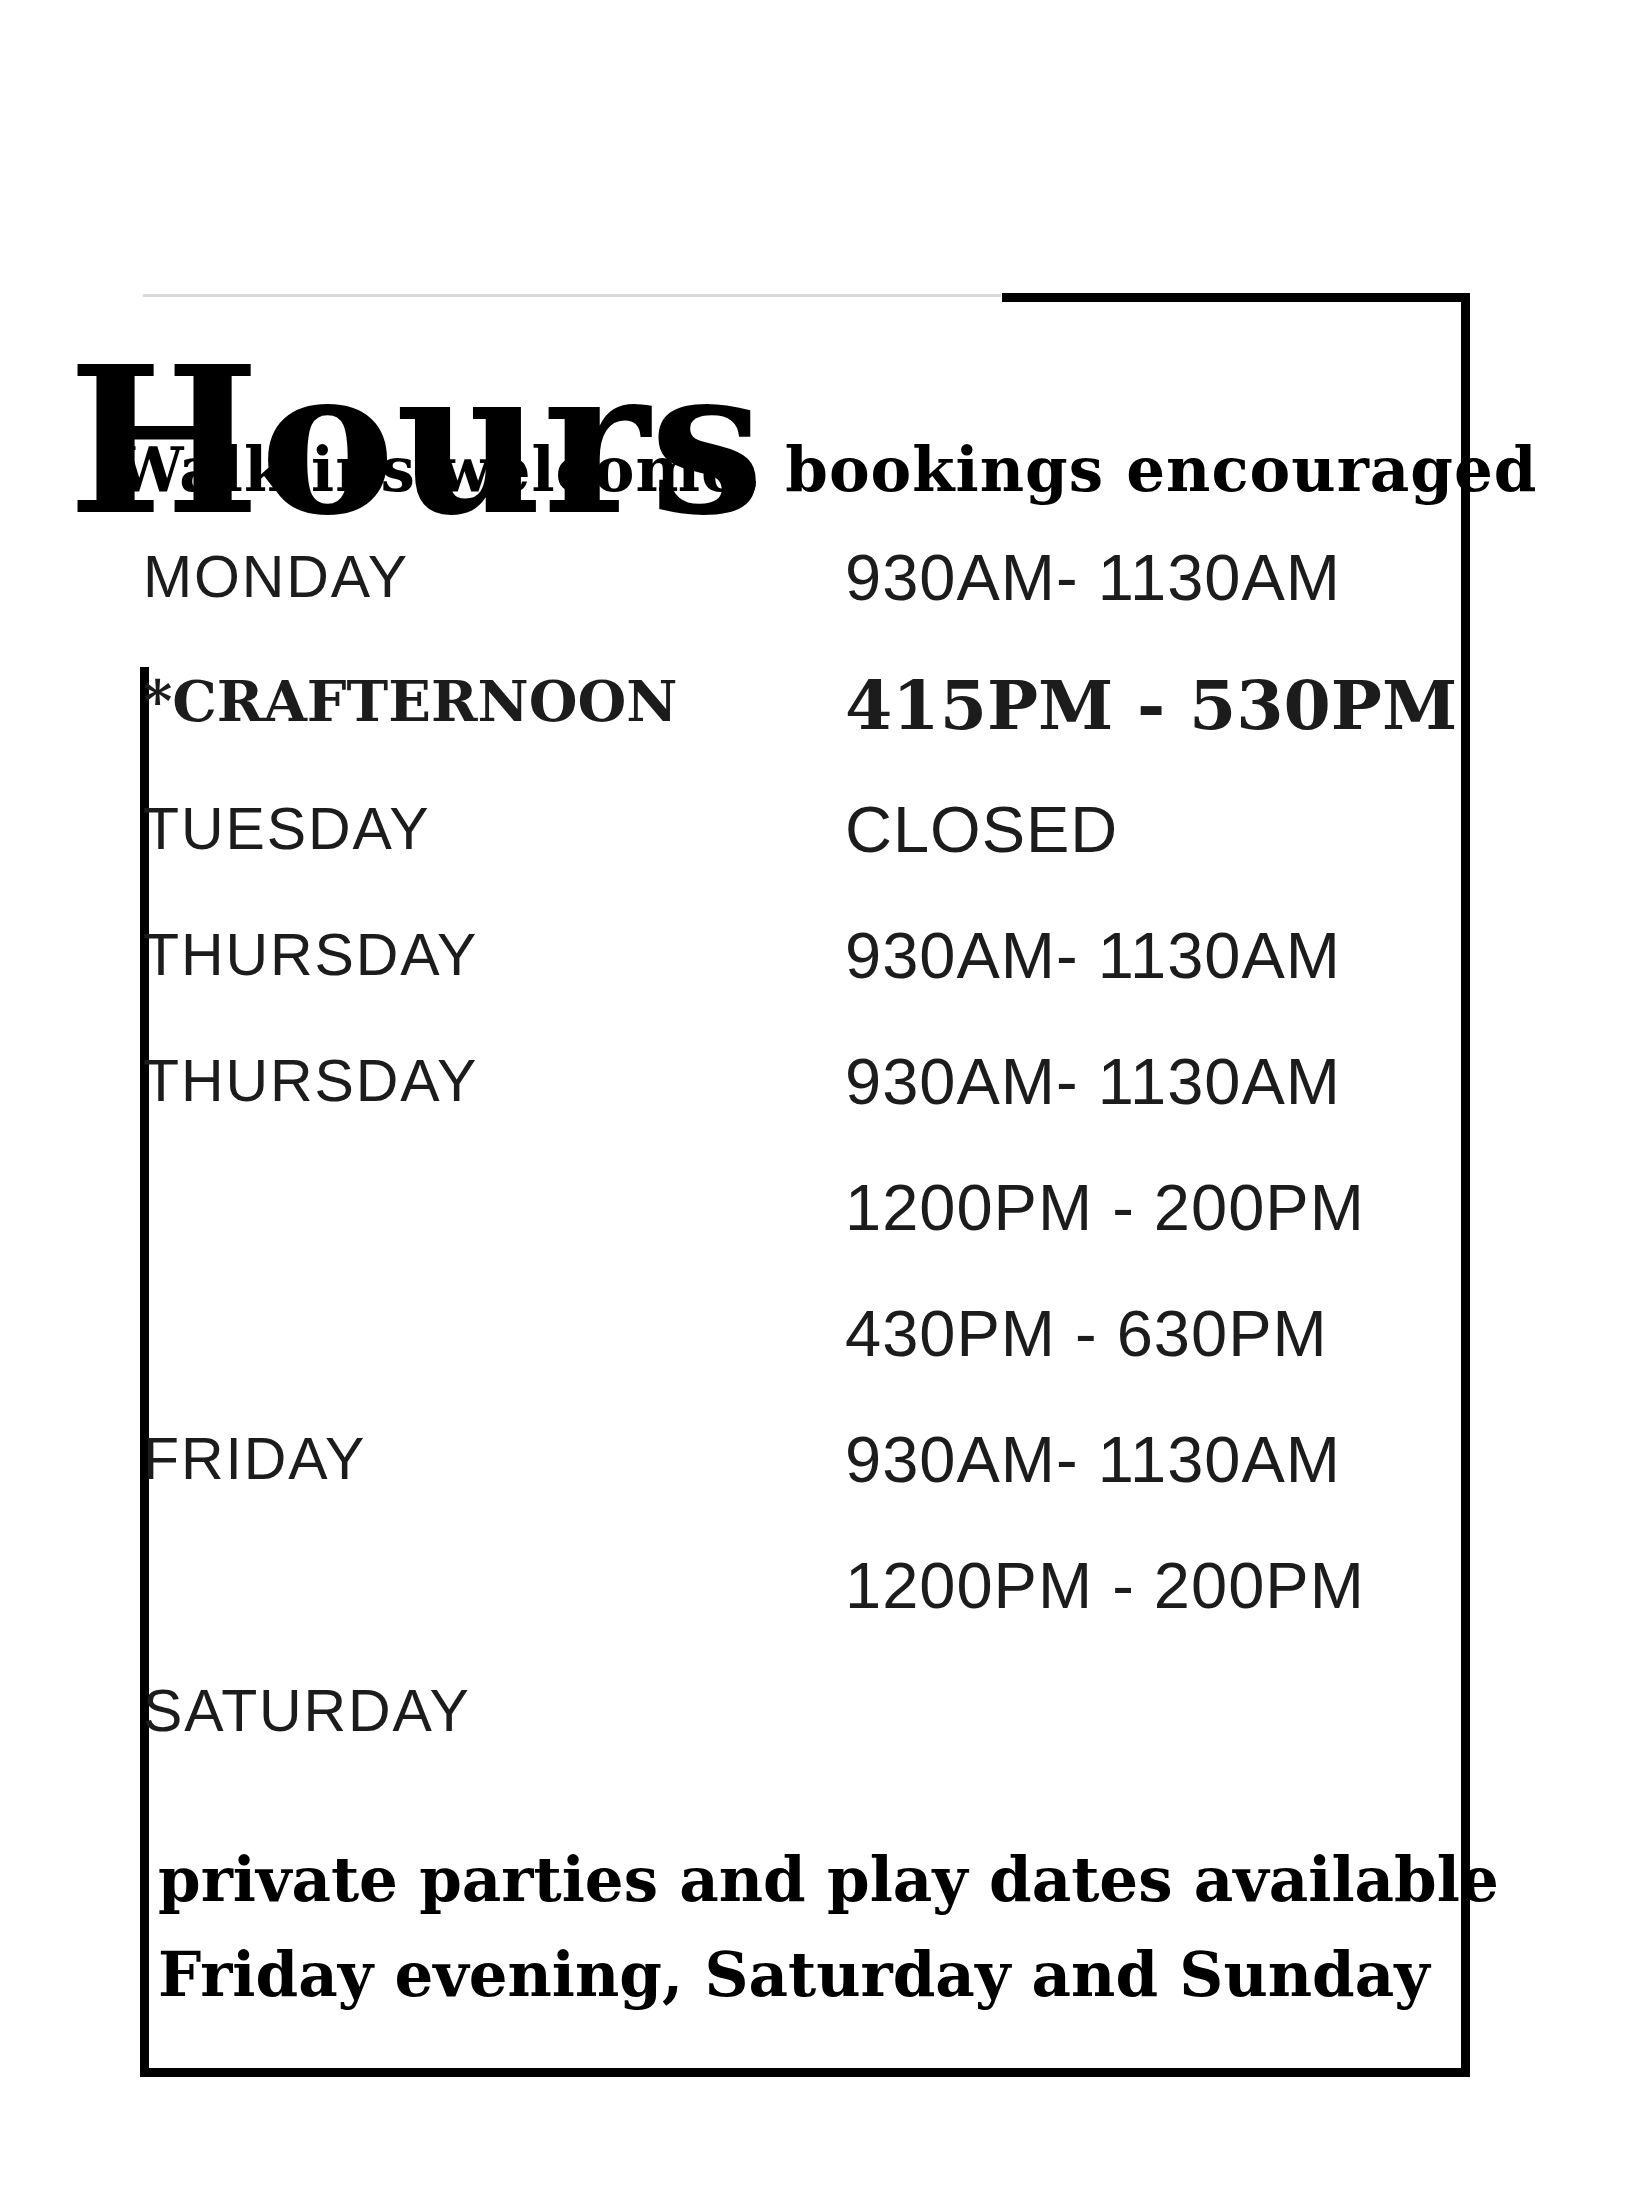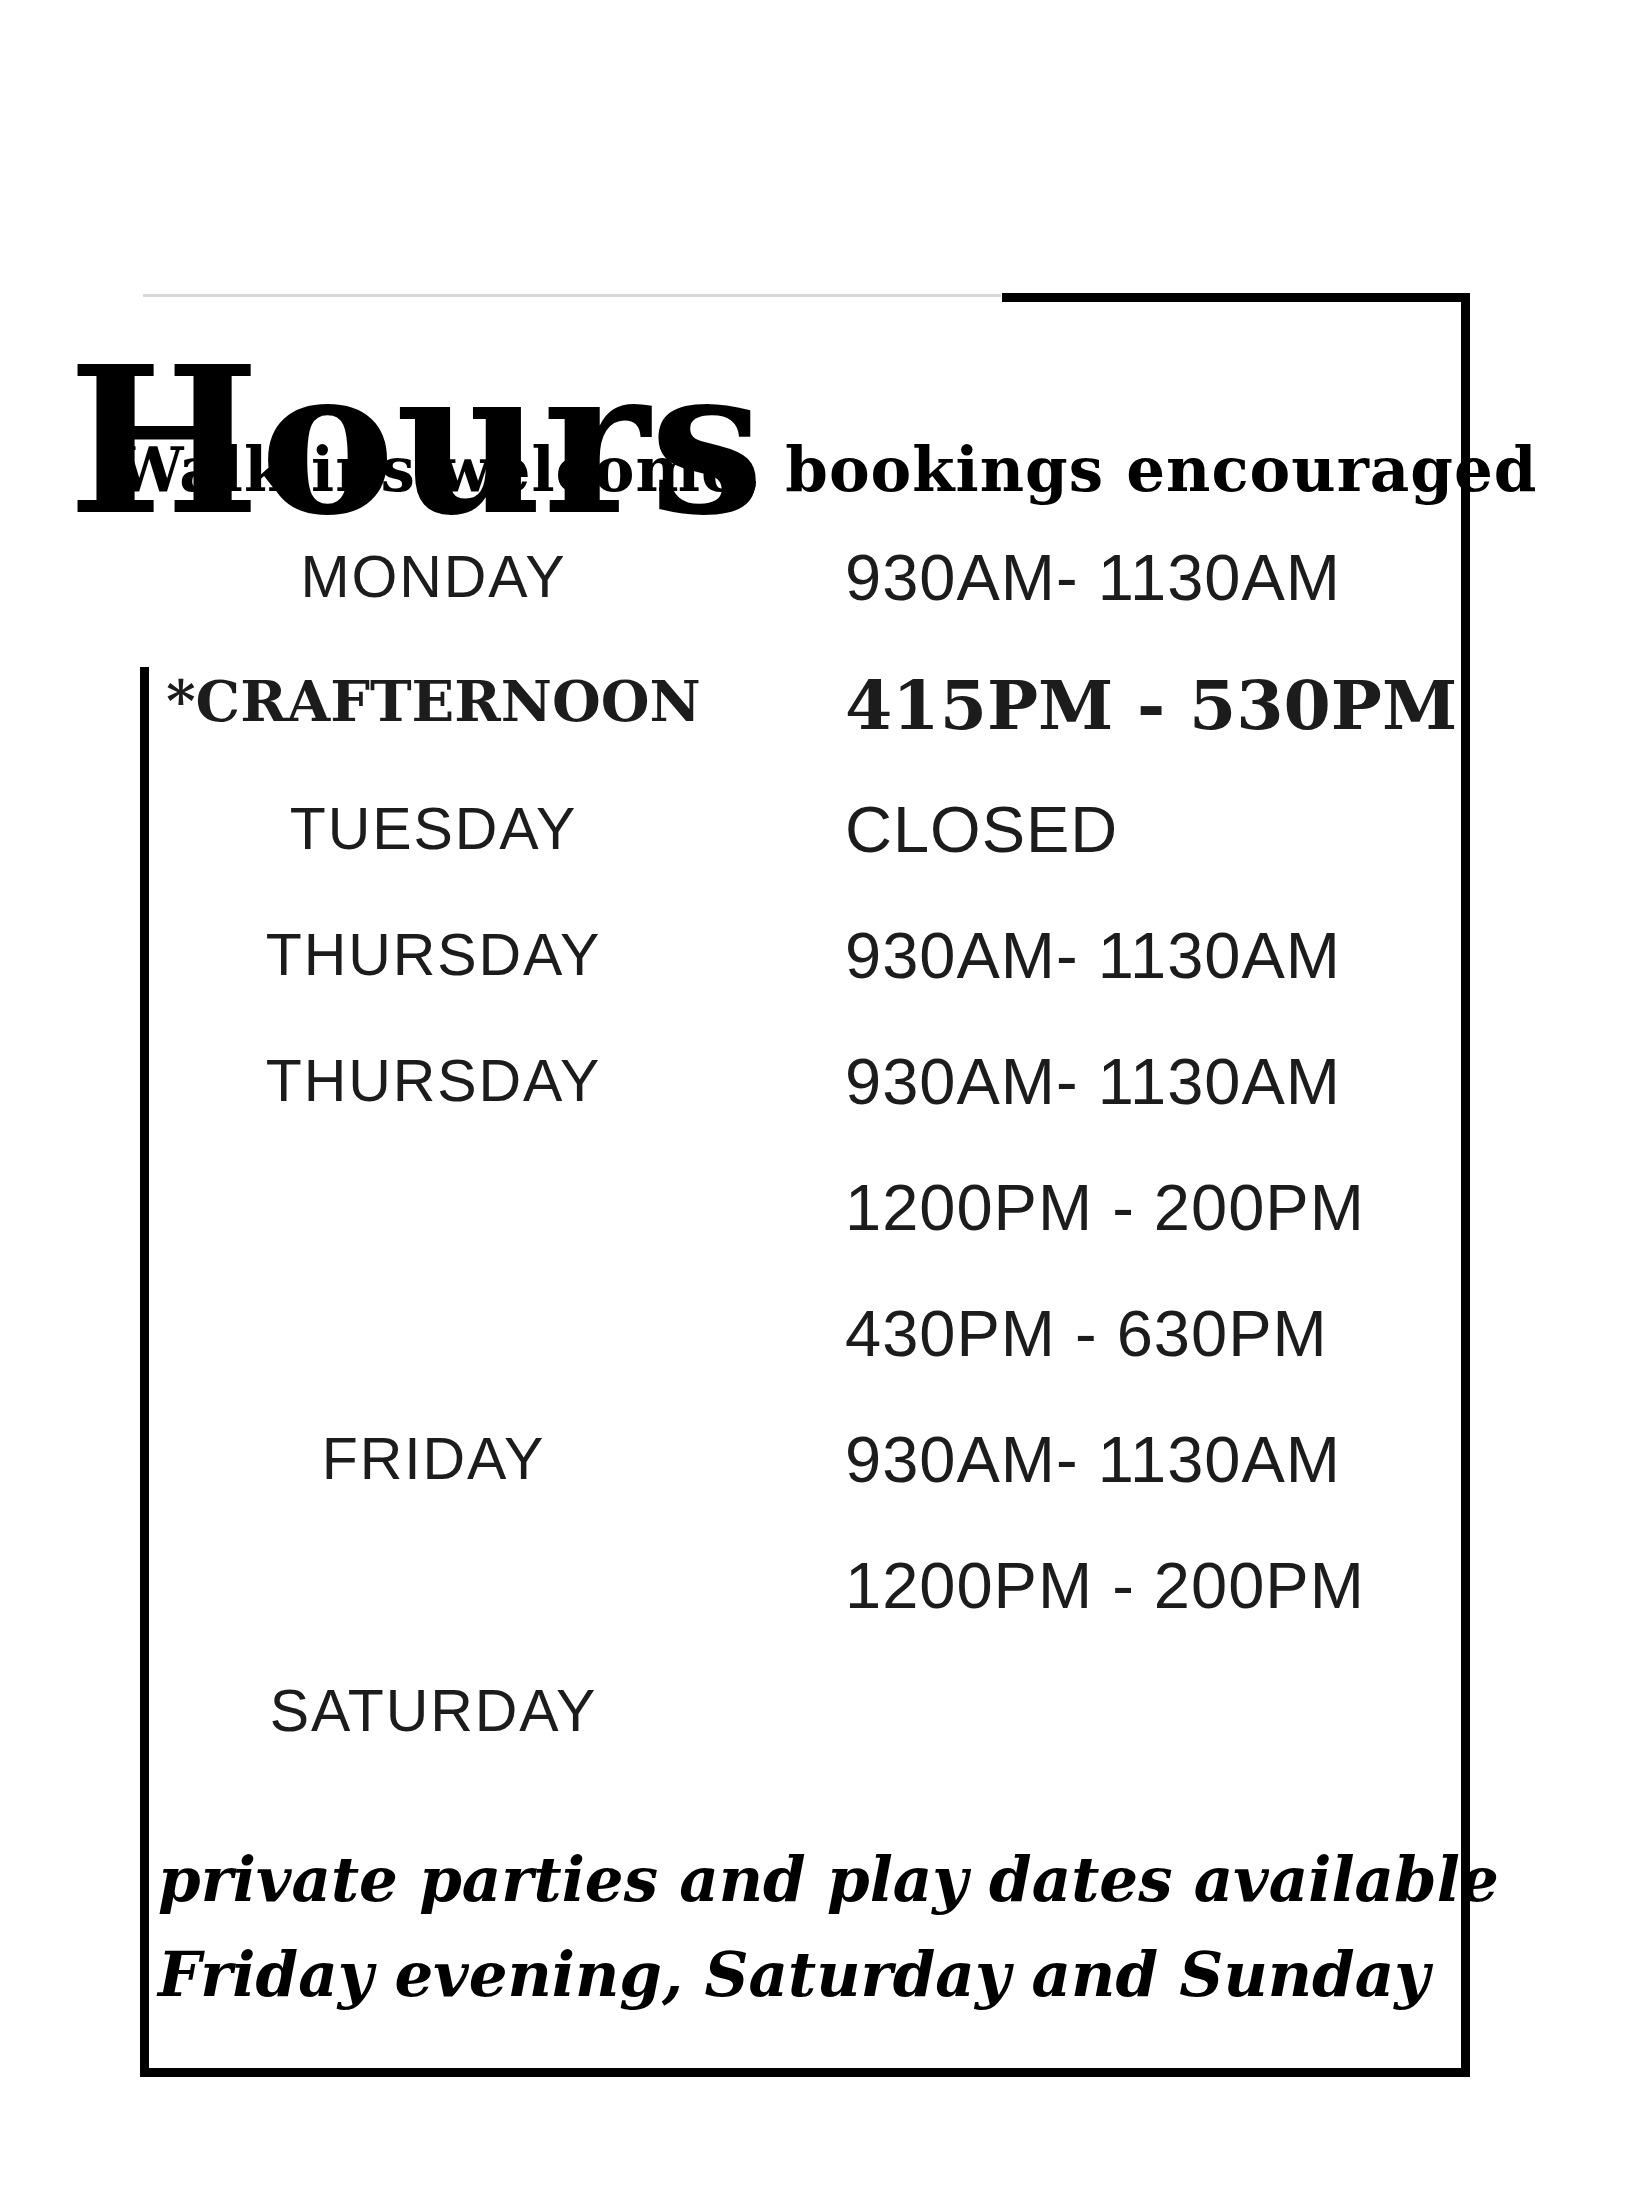--- a/index.html
+++ b/index.html
@@ -53,42 +53,41 @@
     position:absolute;left:143px;top:542px;width:1329px;
   }
   .row{
     display:grid;
     grid-template-columns:581px 1fr;
     column-gap:121px;
     height:126px;
     align-items:start;
   }
   .day{
-    text-align:center;
+    text-align:left;
     font-size:59px;
     letter-spacing:1.9px;
     line-height:1.2;
     color:var(--text);
     white-space:nowrap;
   }
   .time{
     font-size:65px;
     letter-spacing:1px;
     line-height:1.1;
     color:var(--text);
     white-space:nowrap;
   }
   .day.fancy{font-size:56px;letter-spacing:0;}
   .time.fancy{font-size:68px;letter-spacing:0;}
 
   .footer{
     position:absolute;left:158px;top:1833px;
     font-size:61px;line-height:1.55;
     white-space:nowrap;
-    font-style:italic;
   }
 </style>
 </head>
 <body>
 
 <div class="page">
 
   <h1 class="title fancy">Hours</h1>
 
   <div class="divider"></div>

